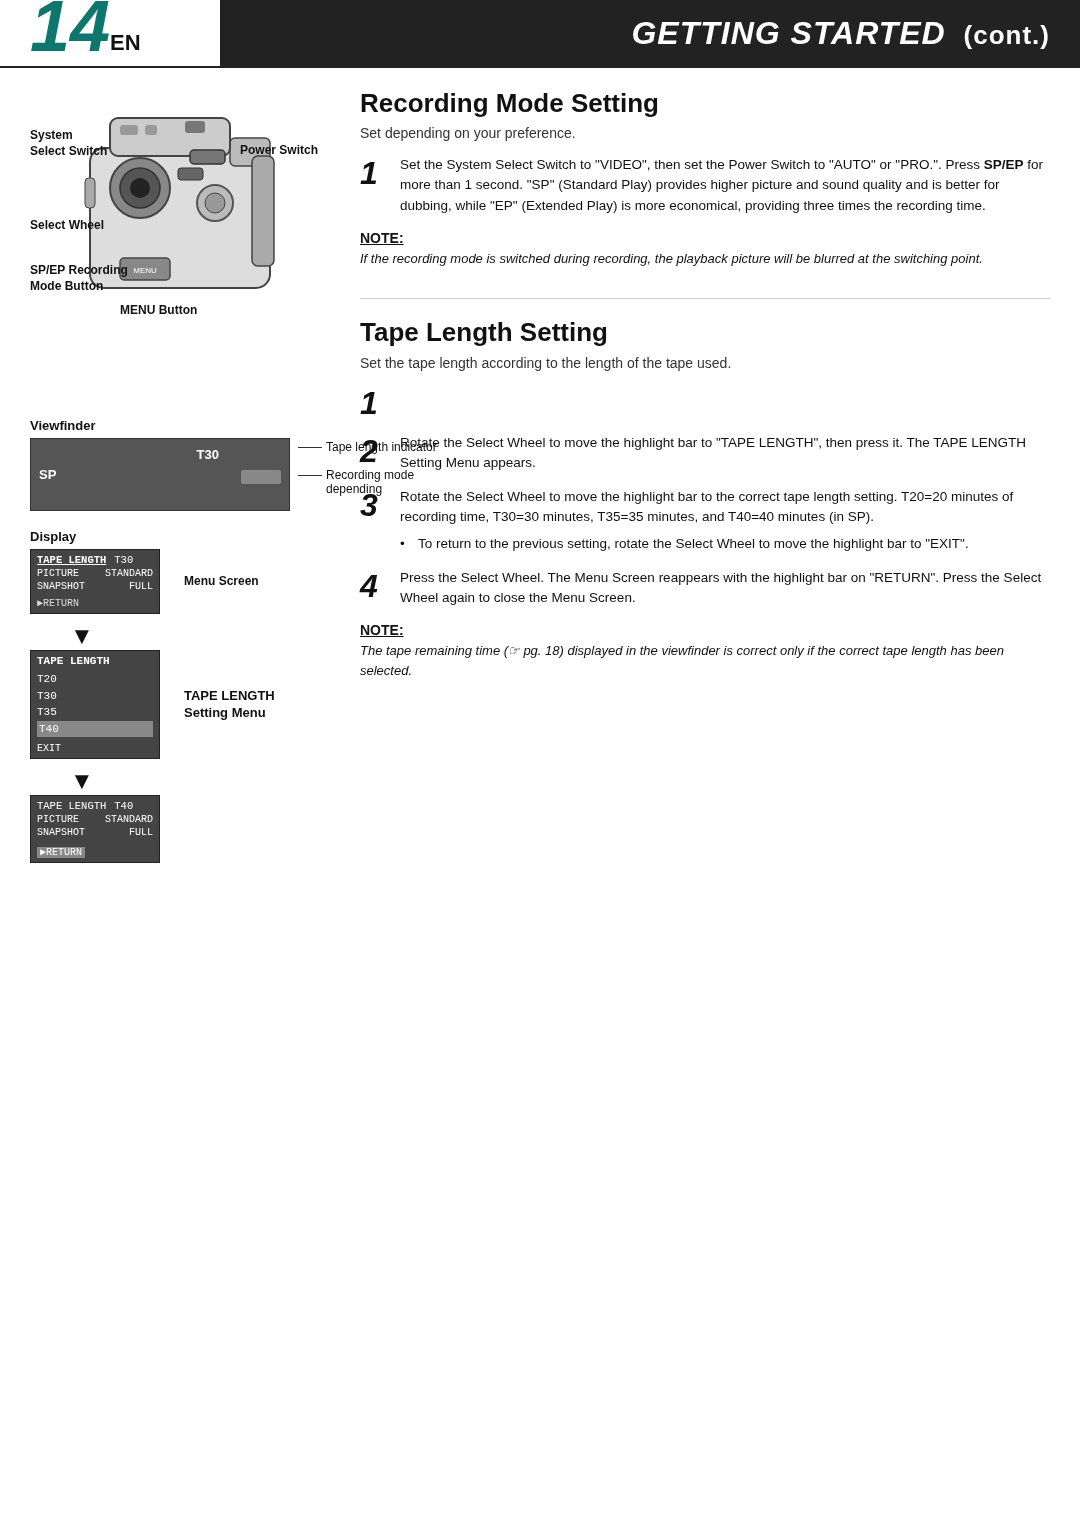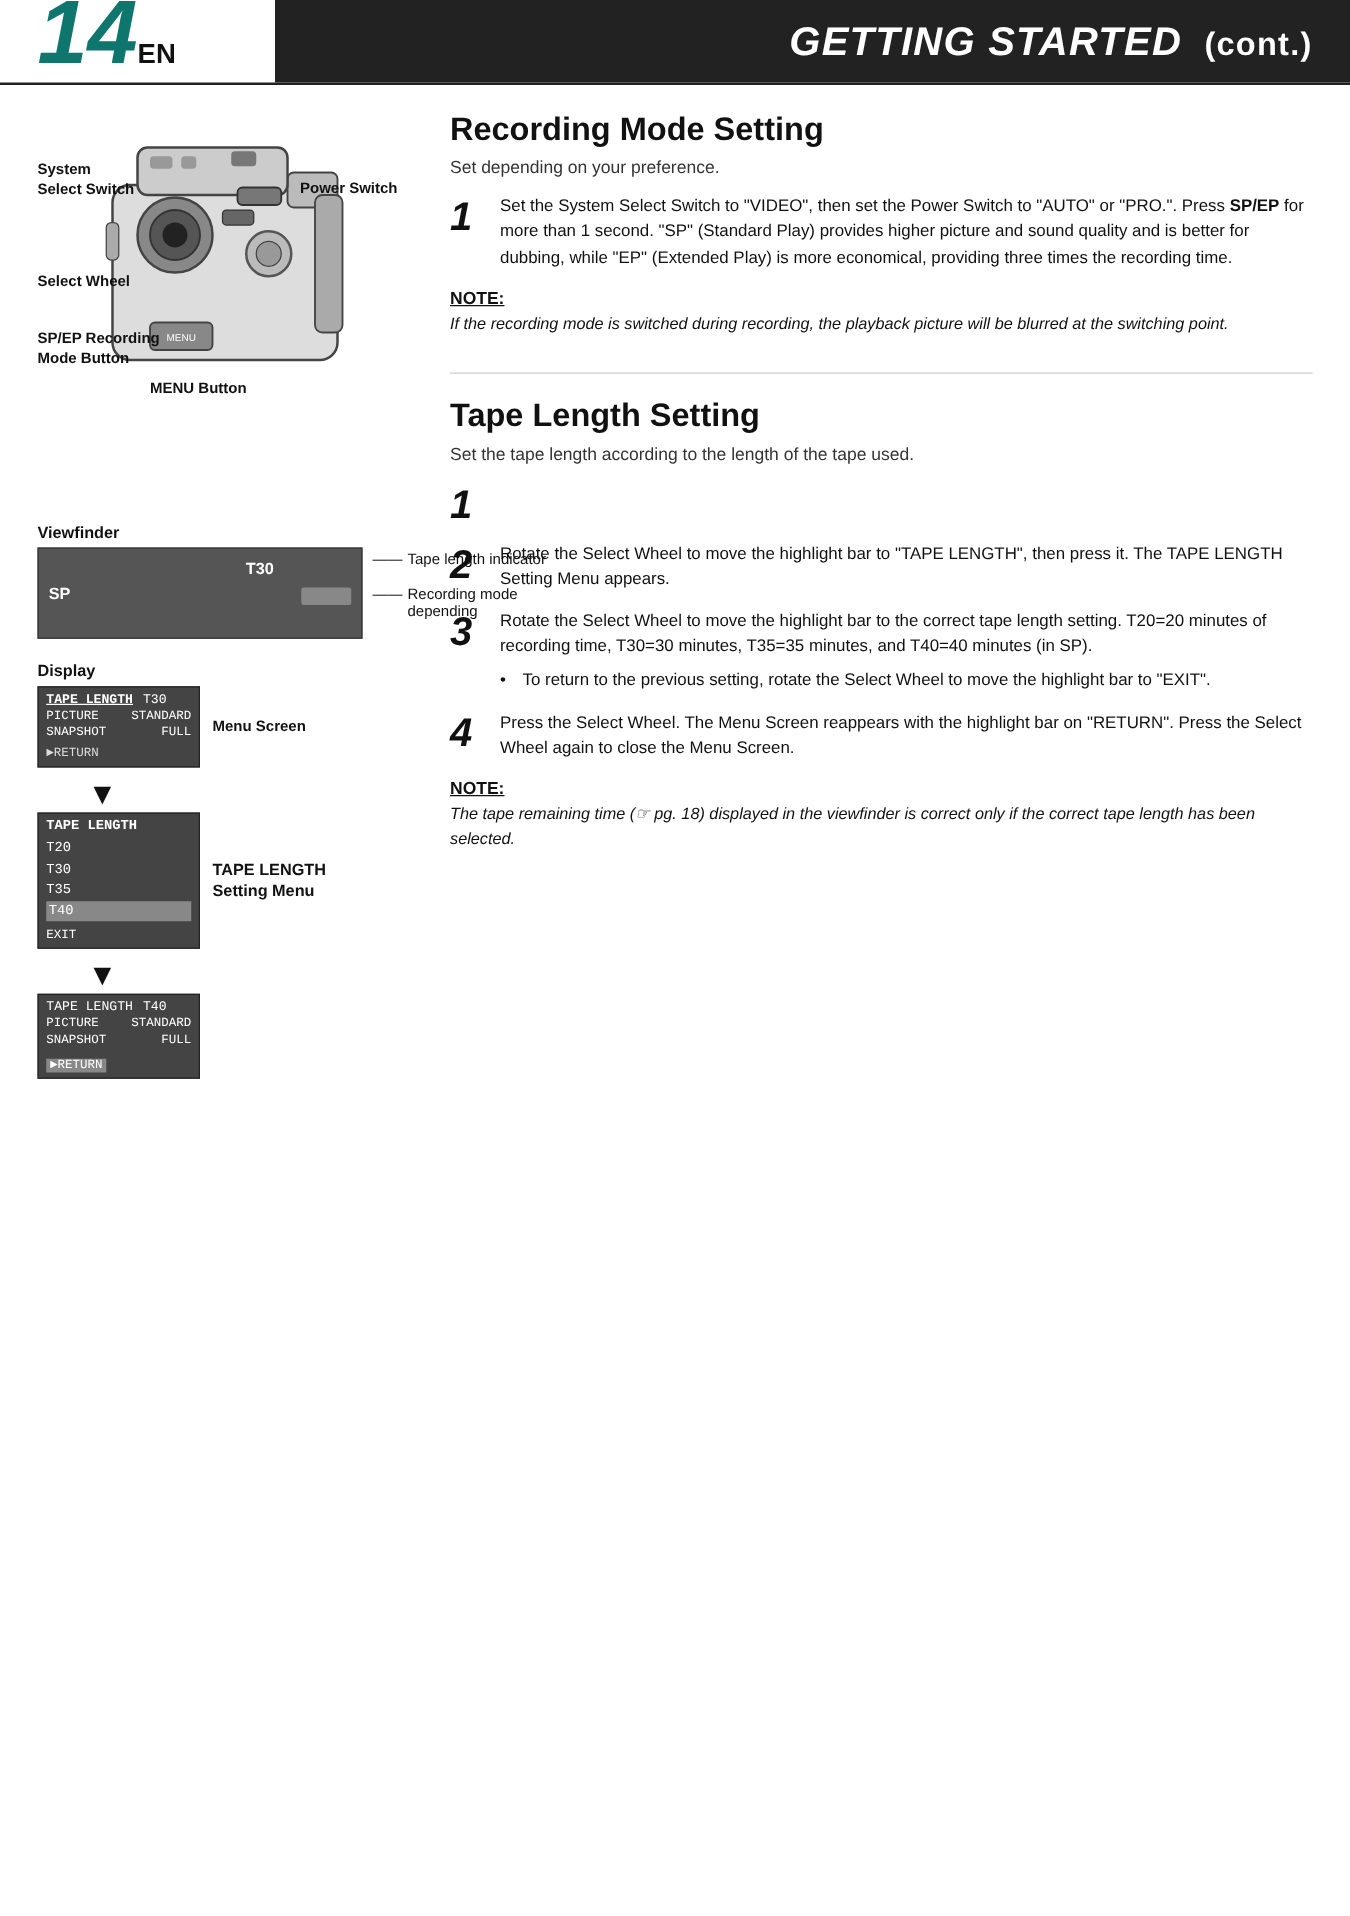--- a/index.html
+++ b/index.html
@@ -143,21 +143,21 @@
       font-weight: bold;
       color: #111;
       margin-top: 18px;
       margin-bottom: 5px;
     }
 
     
     .menu-screen-container {
       display: flex;
       align-items: center;
-      gap: 10px;
+      gap: 24px;
       margin-bottom: 10px;
     }
     .menu-screen {
       width: 130px;
       background: #444;
       border: 1px solid #222;
       padding: 4px 6px;
       font-size: 10.5px;
       color: #fff;
       font-family: 'Courier New', monospace;

